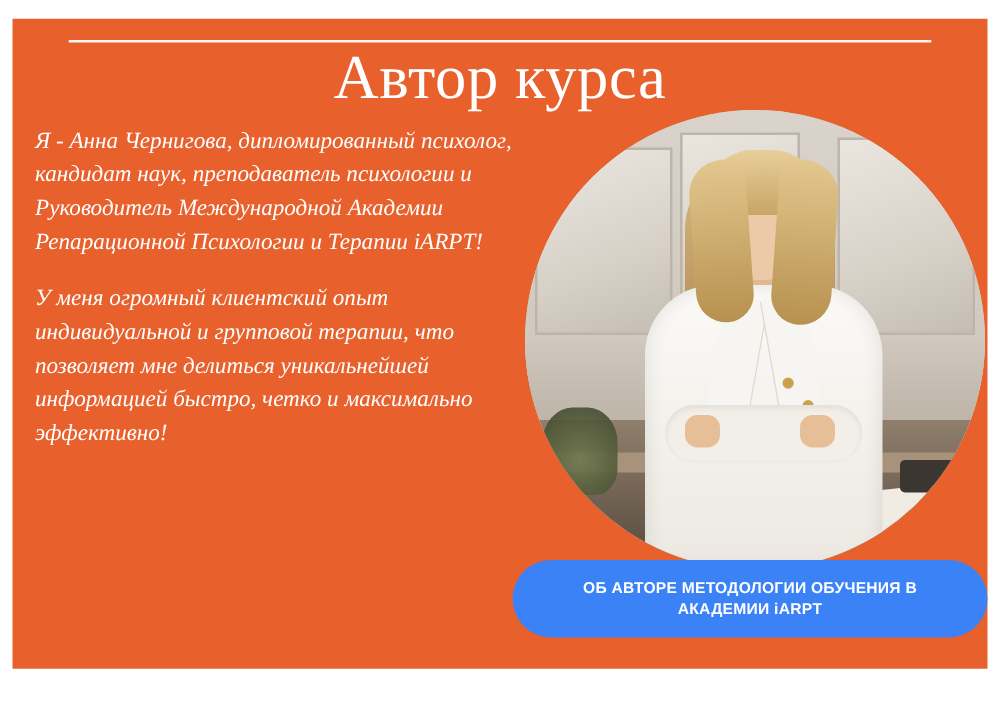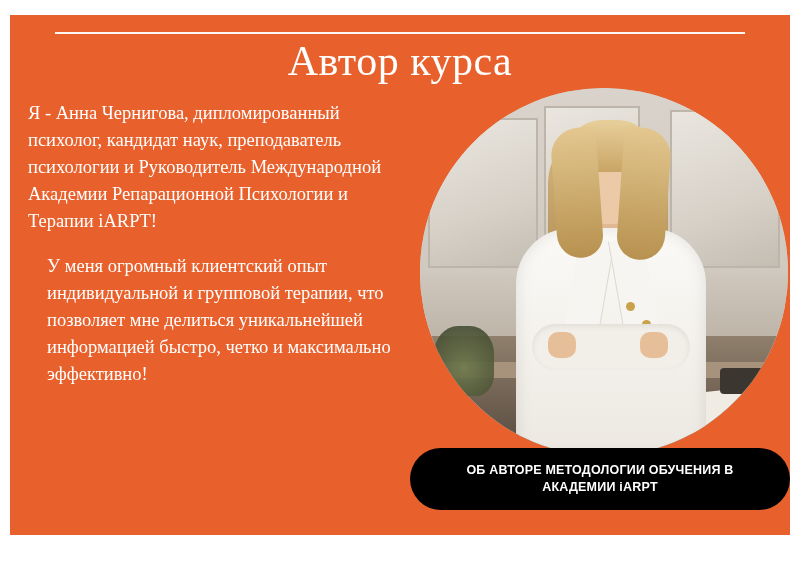--- a/index.html
+++ b/index.html
@@ -72,42 +72,42 @@
   }
 
   .title {
     position: absolute;
     top: 38px;
     left: 0;
     width: 800px;
     text-align: center;
     color: #ffffff;
     font-family: "Liberation Serif", serif;
-    font-size: 42px;
+    font-size: 50px;
     font-weight: 400;
     letter-spacing: 0.5px;
     line-height: 46px;
   }
 
   .body-text {
     position: absolute;
     top: 100px;
     left: 28px;
     width: 390px;
     color: #ffffff;
     font-family: "Liberation Serif", serif;
+    font-style: italic;
     font-size: 18.5px;
     line-height: 27px;
   }
   .body-text p {
     margin: 0 0 18px 0;
   }
   .body-text p:last-child {
     margin-bottom: 0;
-    margin-left: 19px;
   }
 
   
   .portrait {
     position: absolute;
     top: 88px;
     left: 420px;
     width: 368px;
     height: 368px;
     border-radius: 50%;
@@ -260,21 +260,21 @@
   .bg1 { left: 206px; top: 214px; }
   .bg2 { left: 222px; top: 232px; }
 
   
   .caption-pill {
     position: absolute;
     left: 410px;
     top: 448px;
     width: 380px;
     height: 62px;
-    background: #000000;
+    background: #3b82f6;
     border-radius: 31px;
     display: flex;
     align-items: center;
     justify-content: flex-end;
     text-align: center;
     box-sizing: border-box;
     padding: 0 26px;
   }
   .caption-text {
     color: #ffffff;

